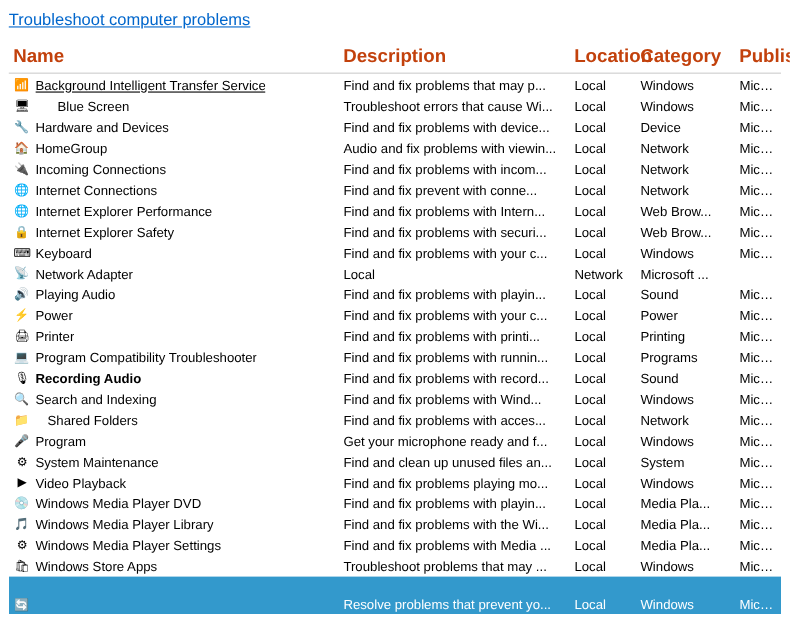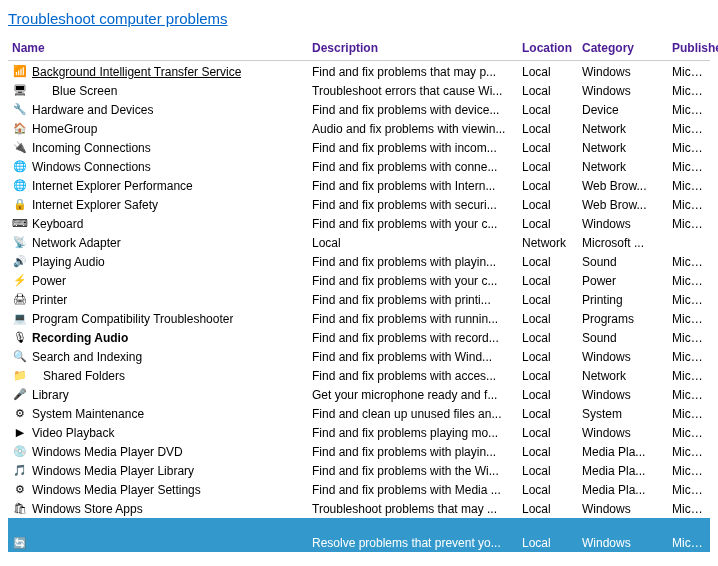--- a/index.html
+++ b/index.html
@@ -22,22 +22,22 @@
       text-decoration: underline;
       cursor: pointer;
     }
     .list-header {
       display: grid;
       grid-template-columns: 300px 210px 60px 90px 1fr;
       border-bottom: 1px solid #ccc;
       padding-bottom: 3px;
       margin-bottom: 1px;
       font-weight: bold;
-      font-size: 12px;
-      color: #4c1d95;
+      font-size: 17px;
+      color: #c2410c;
     }
     .list-header span {
       padding: 2px 4px;
     }
     .list-body {
       overflow-y: auto;
       max-height: 490px;
     }
     .list-row {
       display: grid;
@@ -132,23 +132,23 @@
       <span style="overflow:hidden;text-overflow:ellipsis;white-space:nowrap;">Incoming Connections</span>
     </div>
     <div class="cell">Find and fix problems with incom...</div>
     <div class="cell">Local</div>
     <div class="cell">Network</div>
     <div class="cell">Microsoft ...</div>
   </div>
       <div class="list-row">
     <div class="cell name-cell">
       <span class="icon" style="display:inline-flex;align-items:center;justify-content:center;width:16px;height:16px;font-size:11px;">🌐</span>
-      <span style="overflow:hidden;text-overflow:ellipsis;white-space:nowrap;">Windows Connections</span>
-    </div>
-    <div class="cell">Find and fix problems with conne...</div>
+      <span style="overflow:hidden;text-overflow:ellipsis;white-space:nowrap;">Internet Connections</span>
+    </div>
+    <div class="cell">Find and fix prevent with conne...</div>
     <div class="cell">Local</div>
     <div class="cell">Network</div>
     <div class="cell">Microsoft ...</div>
   </div>
       <div class="list-row">
     <div class="cell name-cell">
       <span class="icon" style="display:inline-flex;align-items:center;justify-content:center;width:16px;height:16px;font-size:11px;">🌐</span>
       <span style="overflow:hidden;text-overflow:ellipsis;white-space:nowrap;">Internet Explorer Performance</span>
     </div>
     <div class="cell">Find and fix problems with Intern...</div>
@@ -251,21 +251,21 @@
       <span style="overflow:hidden;text-overflow:ellipsis;white-space:nowrap;margin-left:11px;">Shared Folders</span>
     </div>
     <div class="cell">Find and fix problems with acces...</div>
     <div class="cell">Local</div>
     <div class="cell">Network</div>
     <div class="cell">Microsoft ...</div>
   </div>
       <div class="list-row">
     <div class="cell name-cell">
       <span class="icon" style="display:inline-flex;align-items:center;justify-content:center;width:16px;height:16px;font-size:11px;">🎤</span>
-      <span style="overflow:hidden;text-overflow:ellipsis;white-space:nowrap;">Library</span>
+      <span style="overflow:hidden;text-overflow:ellipsis;white-space:nowrap;">Program</span>
     </div>
     <div class="cell">Get your microphone ready and f...</div>
     <div class="cell">Local</div>
     <div class="cell">Windows</div>
     <div class="cell">Microsoft ...</div>
   </div>
       <div class="list-row">
     <div class="cell name-cell">
       <span class="icon" style="display:inline-flex;align-items:center;justify-content:center;width:16px;height:16px;font-size:11px;">⚙</span>
       <span style="overflow:hidden;text-overflow:ellipsis;white-space:nowrap;">System Maintenance</span>

